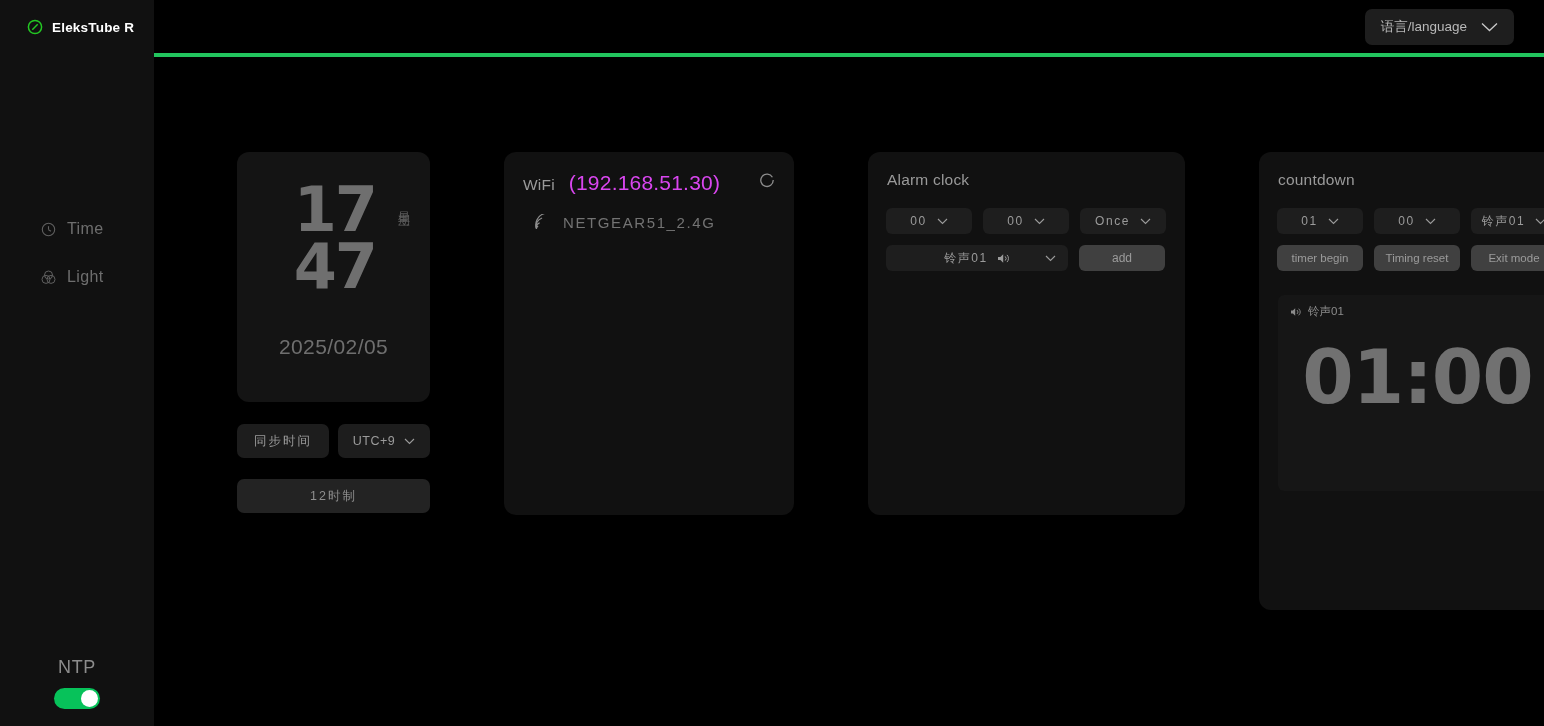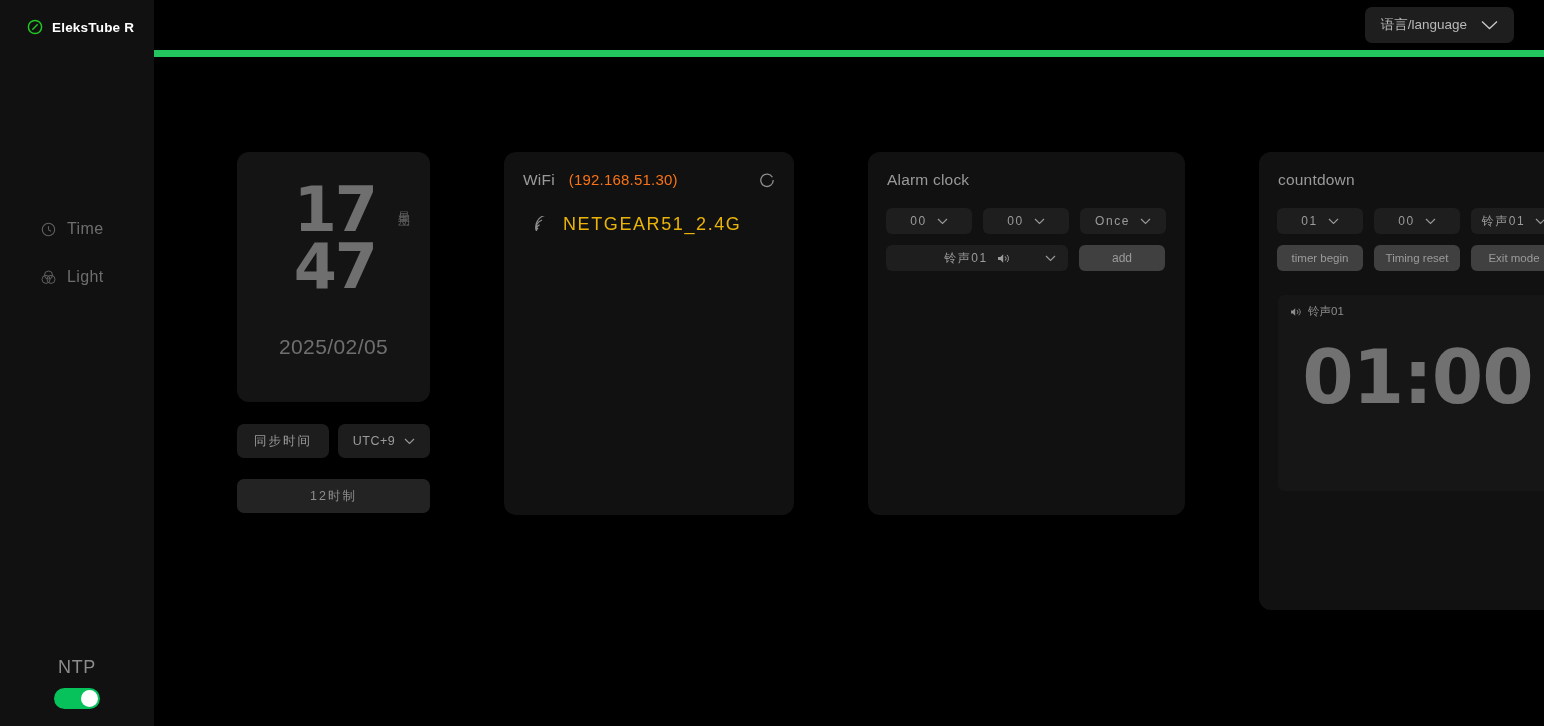--- a/index.html
+++ b/index.html
@@ -51,21 +51,21 @@
   }
   .toggle .knob {
     position: absolute; right: 2px; top: 2px;
     width: 17px; height: 17px; border-radius: 50%; background: #fff;
   }
 
   
   .main { flex: 1; position: relative; background: #000; }
   .topbar {
     height: 57px; width: 100%;
-    border-bottom: 7px solid #22c55e;
+    border-bottom: 4px solid #22c55e;
     display: flex; align-items: center; justify-content: flex-end;
     padding-right: 30px;
     position: relative;
   }
   .lang-btn {
     background: #1e1e1e; border-radius: 7px;
     height: 36px; min-width: 145px;
     display: flex; align-items: center; justify-content: center; gap: 14px;
     padding: 0 16px;
     color: #b9b9b9; font-size: 13.5px; cursor: pointer;
@@ -127,31 +127,31 @@
     margin-left: 44px;
   }
   .panel-wifi { width: 290px; height: 363px; }
   .panel-alarm { width: 317px; height: 363px; }
   .panel-count { width: 317px; height: 458px; }
   .panel-title {
     position: absolute; left: 19px; top: 19px;
     font-size: 15.5px; color: #9a9a9a; letter-spacing: .2px;
   }
   .panel-title.with-ip { display: flex; align-items: baseline; gap: 14px; }
-  .panel-title .ip { font-size: 15px; color: #f97316; }
+  .panel-title .ip { font-size: 21px; color: #d946ef; }
   .refresh-btn {
     position: absolute; right: 18px; top: 19px;
     width: 18px; height: 18px; cursor: pointer;
   }
   .wifi-row {
     position: absolute; left: 29px; top: 62px;
     display: flex; align-items: center; gap: 11px;
     cursor: pointer;
   }
-  .wifi-name { font-size: 18px; color: #eab308; letter-spacing: 1.6px; }
+  .wifi-name { font-size: 15px; color: #737373; letter-spacing: 1.6px; }
 
   .ctrl-grid {
     position: absolute; left: 18px; top: 56px;
     width: 280px;
   }
   .ctrl-row { display: flex; gap: 11px; margin-bottom: 11px; }
   .sel {
     background: #1e1e1e; border-radius: 6px; height: 26px;
     display: flex; align-items: center; justify-content: center; gap: 10px;
     color: #9b9b9b; font-size: 12px; letter-spacing: 1.6px;

